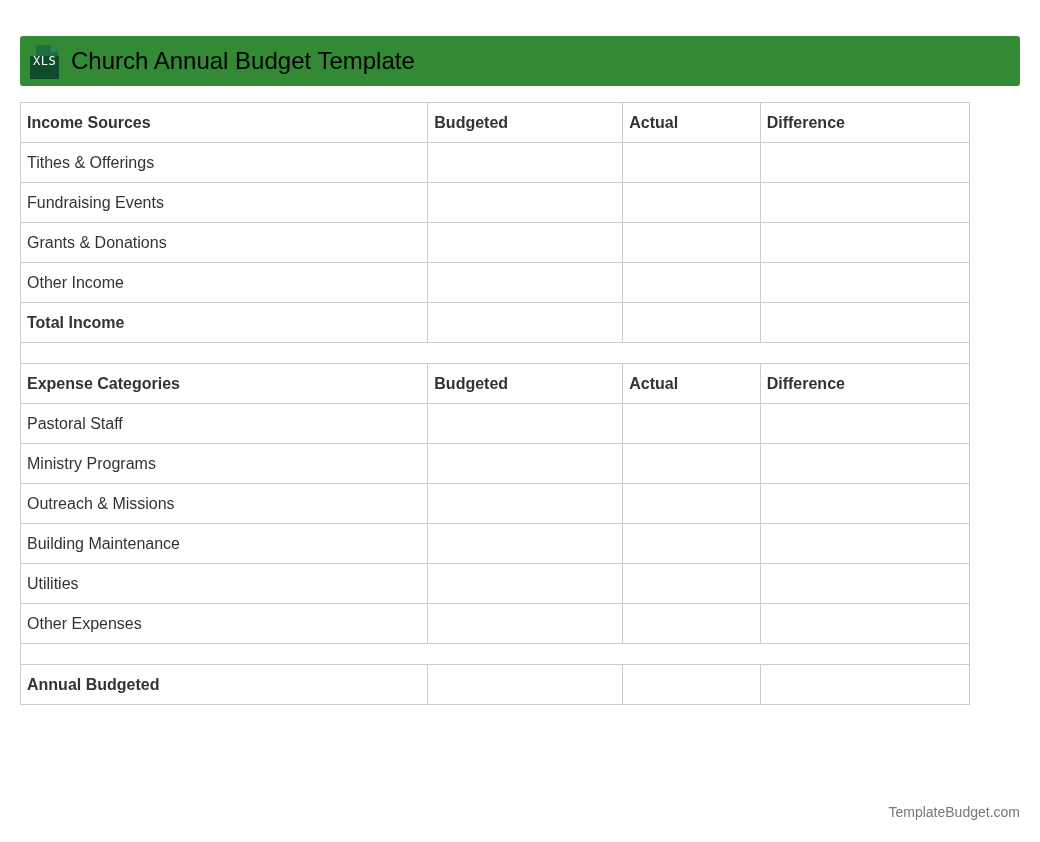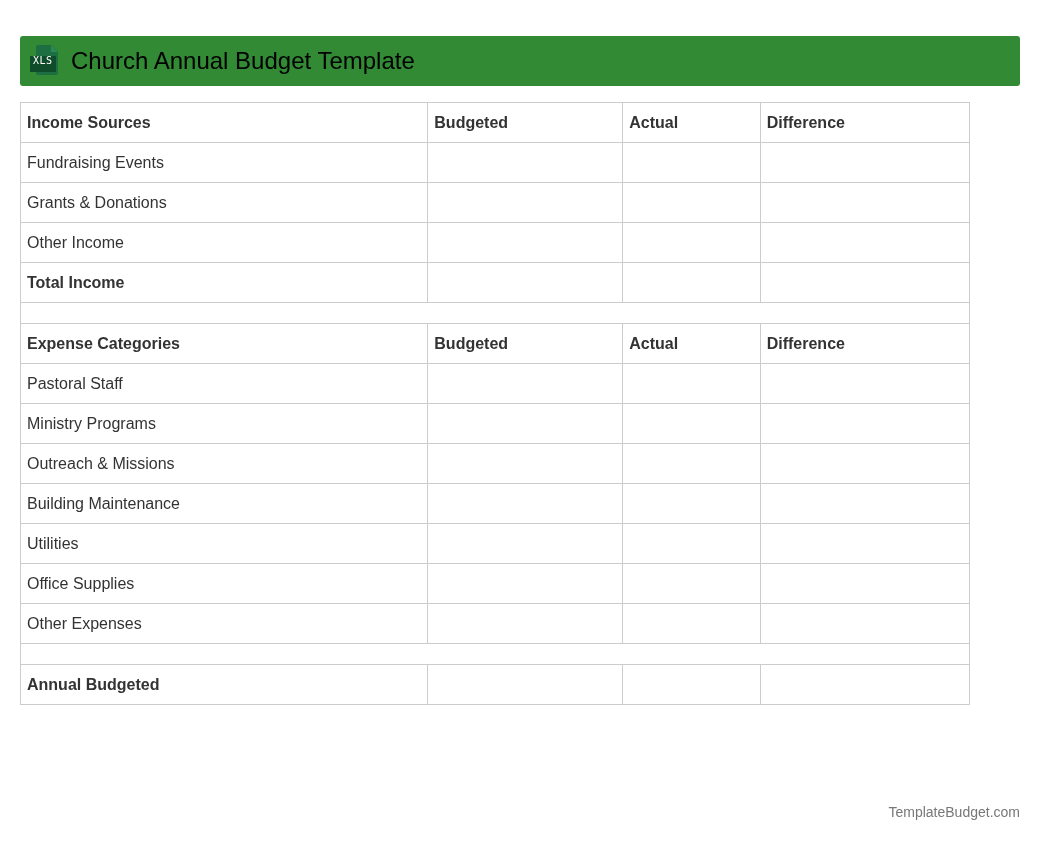--- a/index.html
+++ b/index.html
@@ -9,22 +9,22 @@
     background: #328a35; border-radius: 3px; display: flex; align-items: center;
   }
   .xls-icon { position: relative; width: 30px; height: 32px; margin-left: 10px; margin-right: 11px; }
   .xls-doc {
     position: absolute; left: 6px; top: 0; width: 22px; height: 30px;
     background: #1d6f42; border-radius: 2px;
     clip-path: polygon(0 0, 70% 0, 100% 22%, 100% 100%, 0 100%);
   }
   .xls-fold { position: absolute; left: 21px; top: 0; width: 7px; height: 7px; background: #2a8a55; clip-path: polygon(0 0, 100% 100%, 0 100%); }
   .xls-label {
-    position: absolute; left: 0; top: 11px; height: 16px; padding: 0 3px;
-    background: #0f4d2a; color: #fff; font-family: "DejaVu Sans Mono", monospace; font-size: 10px; line-height: 10px; letter-spacing: 0.5px;
+    position: absolute; left: 0; top: 11px; height: 23px; padding: 0 3px;
+    background: #0f4d2a; color: #fff; font-family: "DejaVu Sans Mono", monospace; font-size: 12px; line-height: 10px; letter-spacing: 0.5px;
   }
   .title-text { color: #000000; font-size: 24px; }
   table.budget {
     position: absolute; left: 20px; top: 102px; width: 950px;
     border-collapse: collapse; table-layout: fixed; padding-left: 48px;
   }
   table.budget td {
     border: 1px solid #cccccc; height: 39px; padding: 0 0 0 6px;
     font-size: 16px; color: #333333; vertical-align: middle;
   }
@@ -51,20 +51,26 @@
       <col class="col2">
       <col class="col3">
       <col class="col4">
     </colgroup>
   <tbody>
     <tr>
       <td class="bold">Income Sources</td>
       <td class="bold">Budgeted</td>
       <td class="bold">Actual</td>
       <td class="bold">Difference</td>
+    </tr>
+    <tr>
+      <td>Tithes &amp; Offerings</td>
+      <td></td>
+      <td></td>
+      <td></td>
     </tr>
     <tr>
       <td>Fundraising Events</td>
       <td></td>
       <td></td>
       <td></td>
     </tr>
     <tr>
       <td>Grants &amp; Donations</td>
       <td></td>
@@ -116,26 +122,20 @@
       <td></td>
       <td></td>
     </tr>
     <tr>
       <td>Utilities</td>
       <td></td>
       <td></td>
       <td></td>
     </tr>
     <tr>
-      <td>Office Supplies</td>
-      <td></td>
-      <td></td>
-      <td></td>
-    </tr>
-    <tr>
       <td>Other Expenses</td>
       <td></td>
       <td></td>
       <td></td>
     </tr>
     <tr class="spacer">
         <td colspan="4"></td>
       </tr>
     <tr>
       <td class="bold">Annual Budgeted</td>

